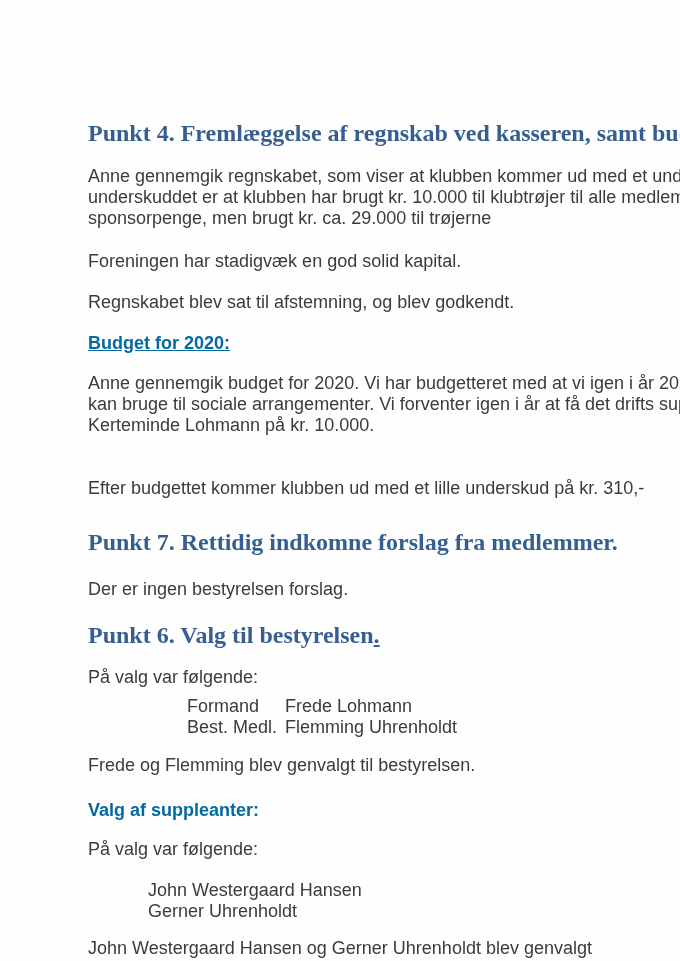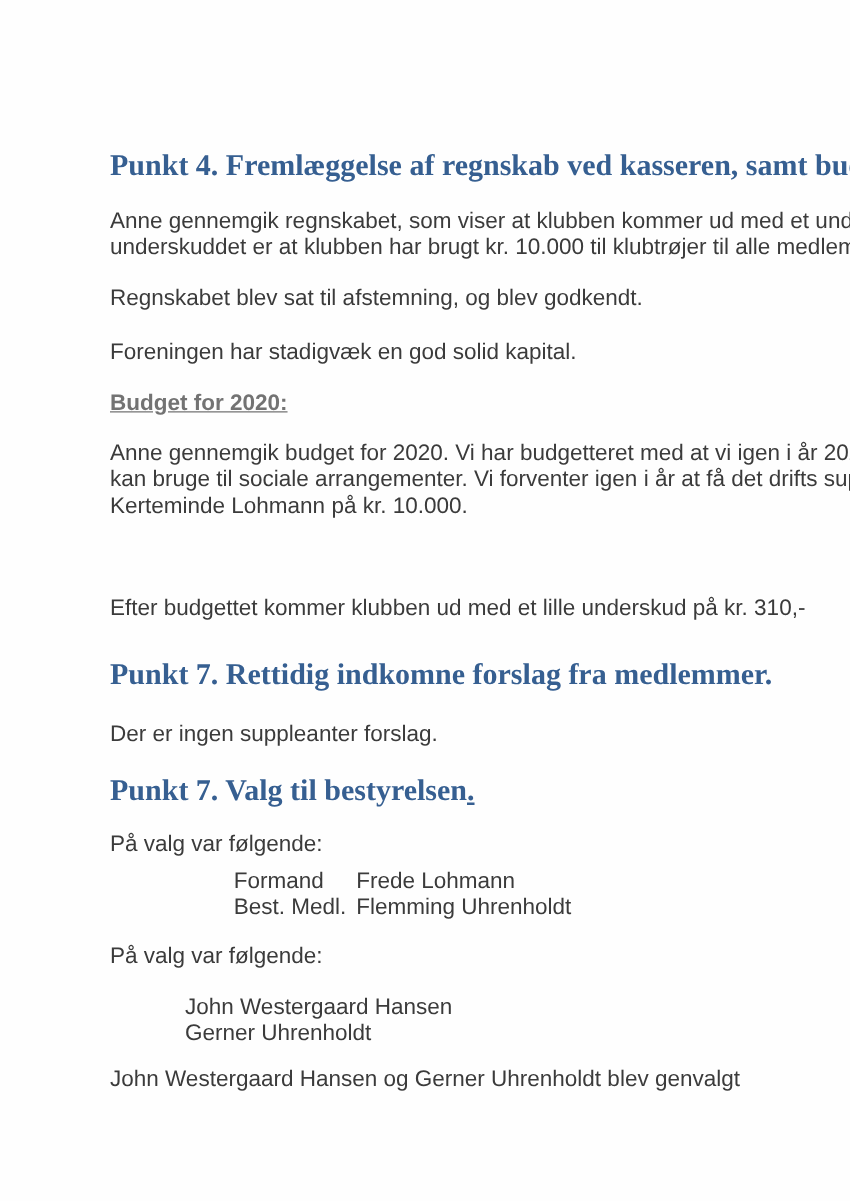--- a/index.html
+++ b/index.html
@@ -28,31 +28,31 @@
     font-family: "Liberation Serif", serif;
     font-weight: bold;
     font-size: 24px;
     line-height: 30px;
     color: #365f91;
     white-space: nowrap;
     overflow: hidden;
   }
   .subheading {
     font-weight: bold;
-    color: #737373;
+    color: #0369a1;
     white-space: nowrap;
   }
   .underlined { text-decoration: underline; }
 
   .para-regnskab   { margin-top: 18px; }
   .para-kapital    { margin-top: 22px; }
   .para-afstemning { margin-top: 20px; }
   .sub-budget      { margin-top: 20px; }
   .para-budget     { margin-top: 19px; }
-  .para-underskud  { margin-top: 61px; }
+  .para-underskud  { margin-top: 42px; }
   .heading-p5      { margin-top: 28px; }
   .para-forslag    { margin-top: 22px; }
   .heading-p6      { margin-top: 20px; }
   .para-paavalg1   { margin-top: 17px; }
   .election-table  { margin-top: 8px; margin-left: 99px; }
   .election-row .role {
     display: inline-block;
     width: 98px;
   }
   .para-genvalgt   { margin-top: 17px; }
@@ -64,54 +64,57 @@
 </head>
 <body>
 
 <div class="page">
 
   <div class="heading">Punkt 4. Fremlæggelse af regnskab ved kasseren, samt budge</div>
 
   <div class="para-regnskab">
     <div class="line">Anne gennemgik regnskabet, som viser at klubben kommer ud med et underskud på kr.</div>
     <div class="line">underskuddet er at klubben har brugt kr. 10.000 til klubtrøjer til alle medlemmer. Vi har</div>
+    <div class="line">sponsorpenge, men brugt kr. ca. 29.000 til trøjerne</div>
   </div>
 
+  <div class="line para-kapital">Foreningen har stadigvæk en god solid kapital.</div>
+
   <div class="line para-afstemning">Regnskabet blev sat til afstemning, og blev godkendt.</div>
-
-  <div class="line para-kapital">Foreningen har stadigvæk en god solid kapital.</div>
 
   <div class="line subheading underlined sub-budget">Budget for 2020:</div>
 
   <div class="para-budget">
     <div class="line">Anne gennemgik budget for 2020. Vi har budgetteret med at vi igen i år 2020 får kr. 15.0</div>
     <div class="line">kan bruge til sociale arrangementer. Vi forventer igen i år at få det drifts supplerende til</div>
     <div class="line">Kerteminde Lohmann på kr. 10.000.</div>
   </div>
 
   <div class="line para-underskud">Efter budgettet kommer klubben ud med et lille underskud på kr. 310,-</div>
 
   <div class="heading heading-p5">Punkt 7. Rettidig indkomne forslag fra medlemmer.</div>
 
-  <div class="line para-forslag">Der er ingen suppleanter forslag.</div>
+  <div class="line para-forslag">Der er ingen bestyrelsen forslag.</div>
 
-  <div class="heading heading-p6"><span>Punkt 7.  Valg til bestyrelsen</span><span class="underlined">.</span></div>
+  <div class="heading heading-p6"><span>Punkt 6.  Valg til bestyrelsen</span><span class="underlined">.</span></div>
 
   <div class="line para-paavalg1">På valg var følgende:</div>
 
   <div class="election-table">
     <div class="line election-row">
       <span class="role">Formand</span><span class="name">Frede Lohmann</span>
     </div>
     <div class="line election-row">
       <span class="role">Best. Medl.</span><span class="name">Flemming Uhrenholdt</span>
     </div>
   </div>
 
+  <div class="line para-genvalgt">Frede og Flemming blev genvalgt til bestyrelsen.</div>
 
+  <div class="line subheading sub-suppleanter">Valg af suppleanter:</div>
 
   <div class="line para-paavalg2">På valg var følgende:</div>
 
   <div class="suppleant-list">
     <div class="line">John Westergaard Hansen</div>
     <div class="line">Gerner Uhrenholdt</div>
   </div>
 
   <div class="line para-suppl-genvalgt">John Westergaard Hansen og Gerner Uhrenholdt blev genvalgt</div>
 

